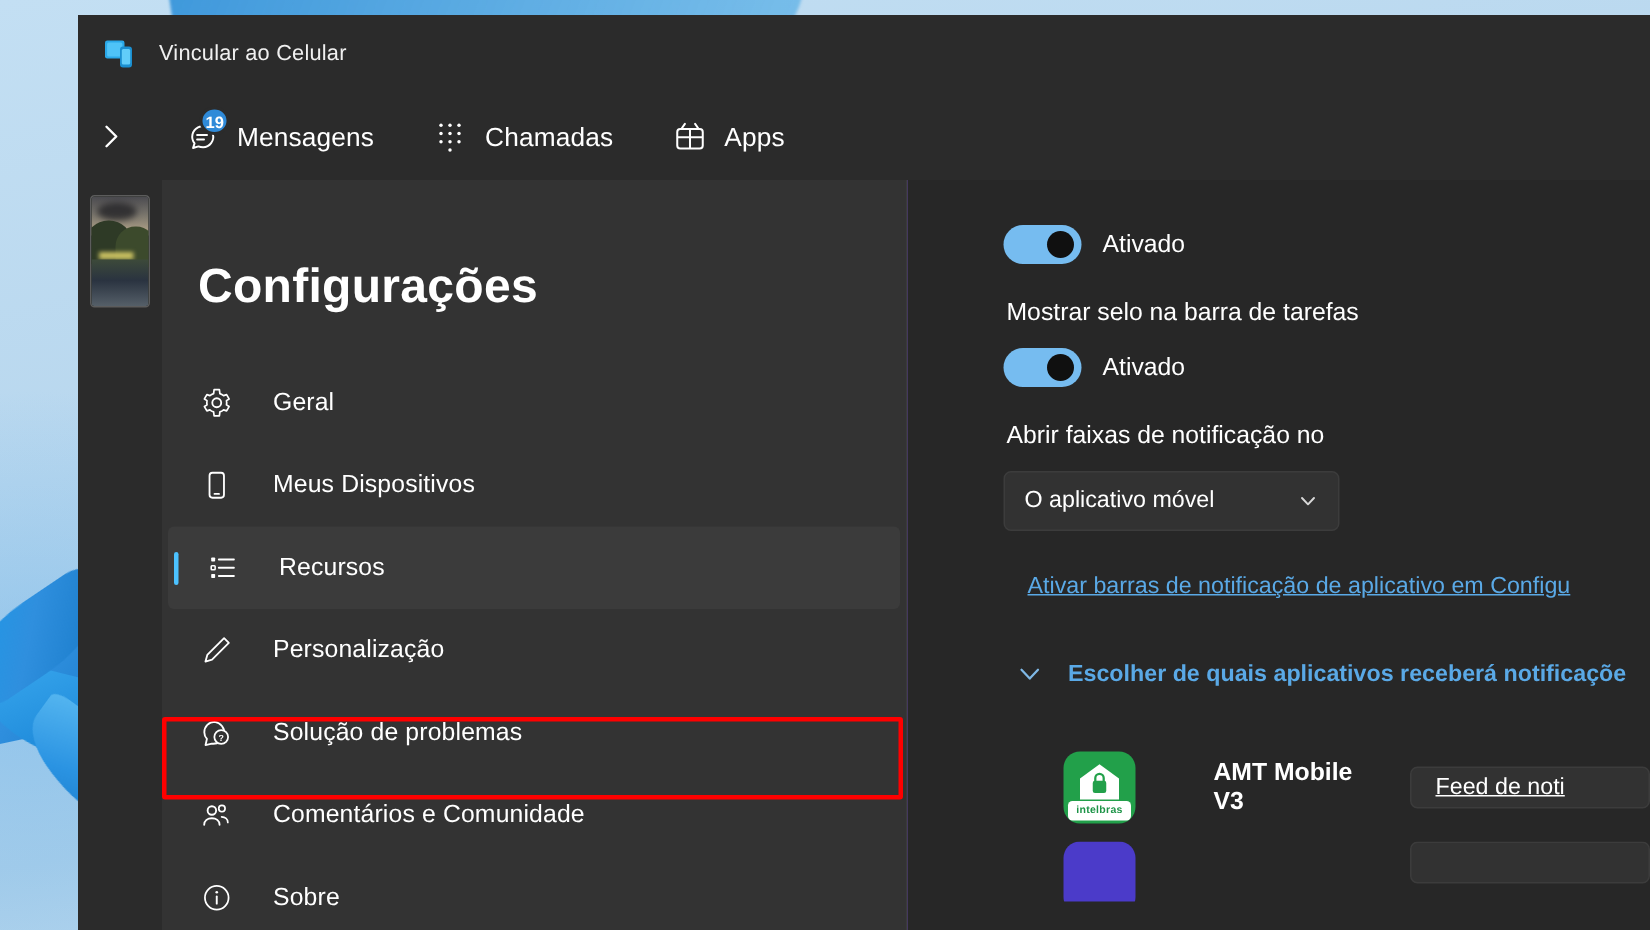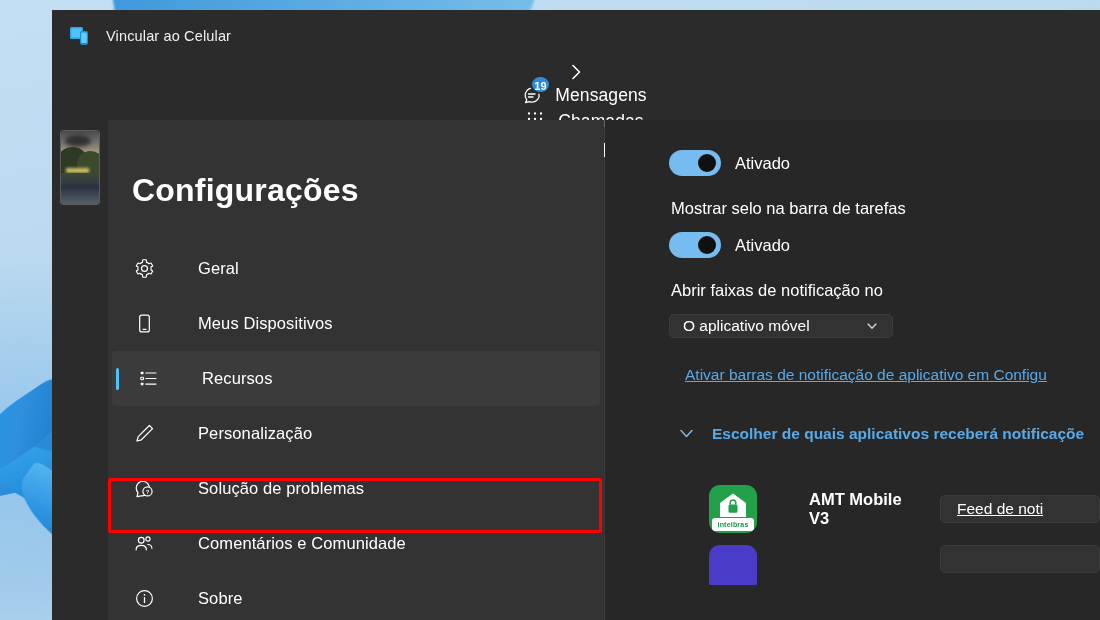--- a/index.html
+++ b/index.html
@@ -61,21 +61,20 @@
     font-size: 14.5px; color: #f0f0f0;
     letter-spacing: .15px;
   }
 
   
   #navbar {
     height: 58px;
     display: flex; align-items: center;
     padding-left: 0;
     background: #2b2b2b;
-    flex-direction: column;
   }
   .nav-expand {
     width: 44px; height: 44px;
     display: flex; align-items: center; justify-content: center;
     cursor: pointer; border-radius: 4px;
   }
   .nav-item {
     display: flex; align-items: center; gap: 10px;
     height: 44px; padding: 0 12px;
     margin-left: 14px;
@@ -148,21 +147,21 @@
     padding-left: 24px;
     cursor: pointer;
     position: relative;
   }
   .side-item .si-icon {
     width: 24px; height: 24px; flex: 0 0 24px;
     display: flex; align-items: center; justify-content: center;
     color: #ffffff;
   }
   .side-item .si-label {
-    margin-left: 42px;
+    margin-left: 26px;
     font-size: 16.5px; color: #ffffff; letter-spacing: .1px;
   }
   .side-item.selected {
     background: #3b3b3b;
     border-radius: 4px;
     margin: 0 4px;
   }
   .side-item.selected .accent {
     position: absolute; left: 4px; top: 50%;
     transform: translateY(-50%);
@@ -204,21 +203,21 @@
     position: absolute; top: 4px; right: 5px;
     width: 18px; height: 18px; border-radius: 50%;
     background: #101010;
   }
   .toggle-label { font-size: 16.5px; color: #ffffff; }
   .section-label {
     font-size: 16.5px; color: #ffffff;
     margin: 23px 0 14px 2px;
   }
   #ddl {
-    width: 224px; height: 24px;
+    width: 224px; height: 40px;
     background: #323232;
     border: 1px solid #3c3c3c;
     border-radius: 5px;
     display: flex; align-items: center; justify-content: space-between;
     padding: 0 13px;
     cursor: pointer;
   }
   #ddl-value { font-size: 15.5px; color: #ffffff; }
   .link-row { margin: 28px 0 0 16px; }
   #settings-link {

